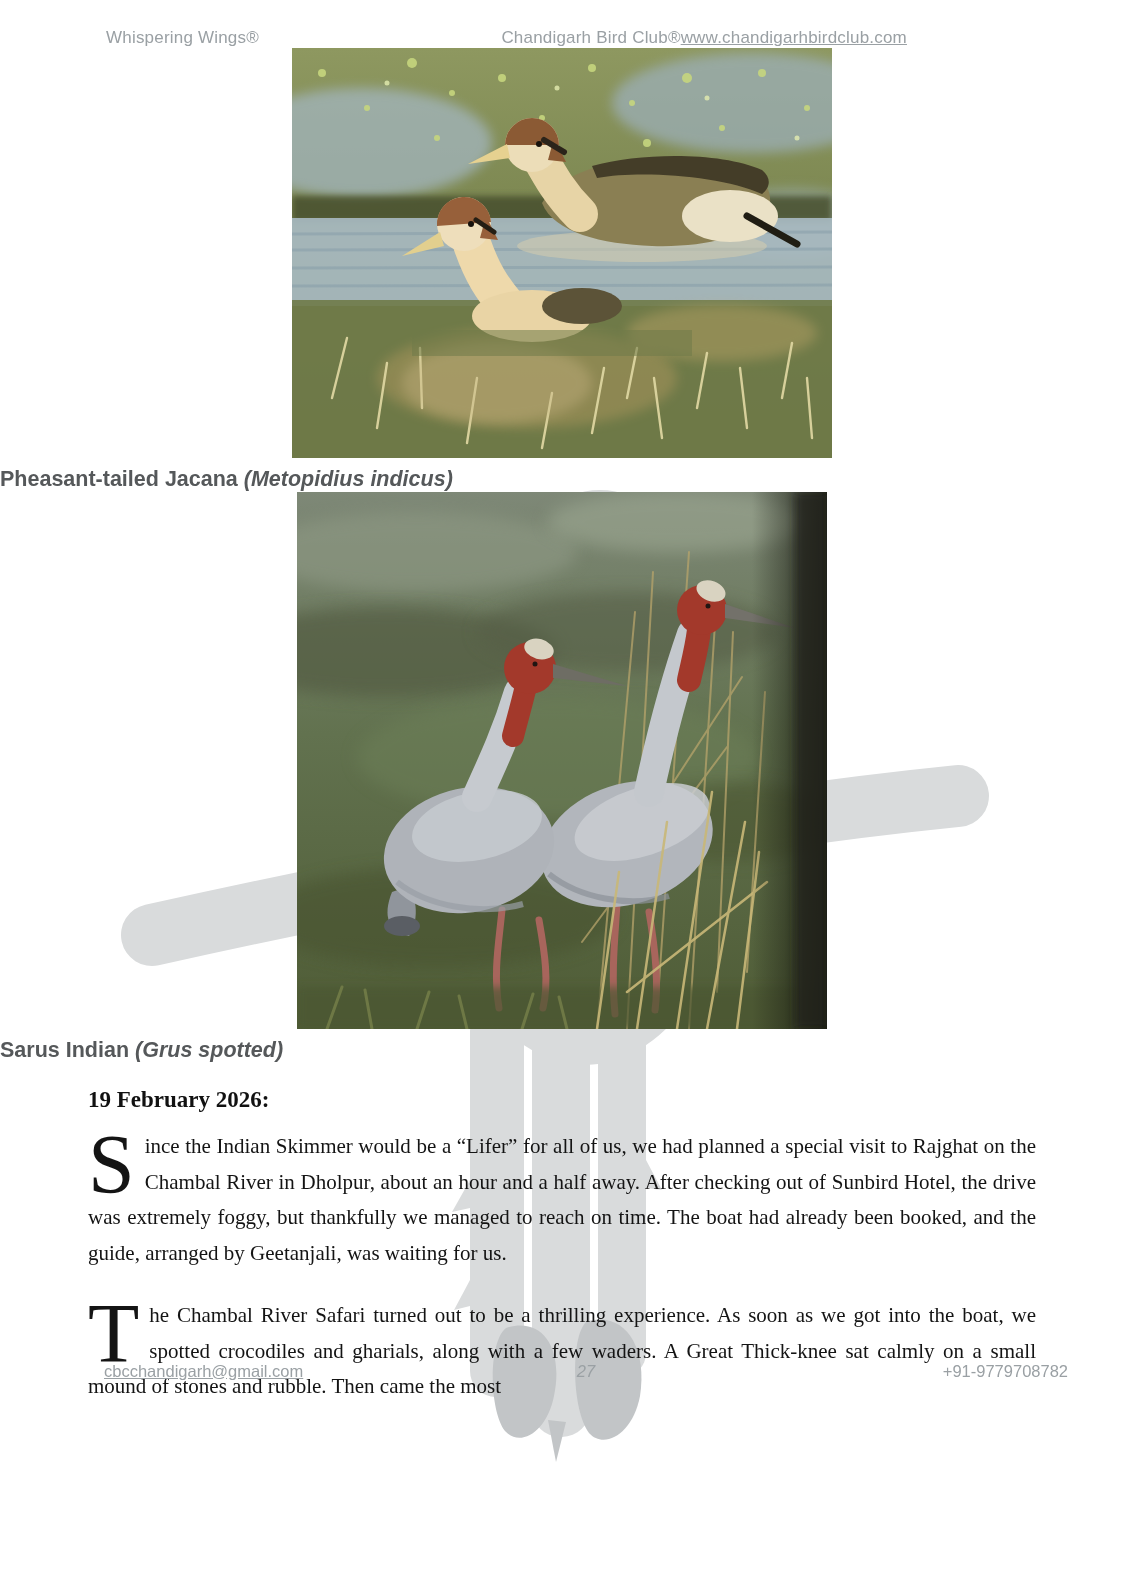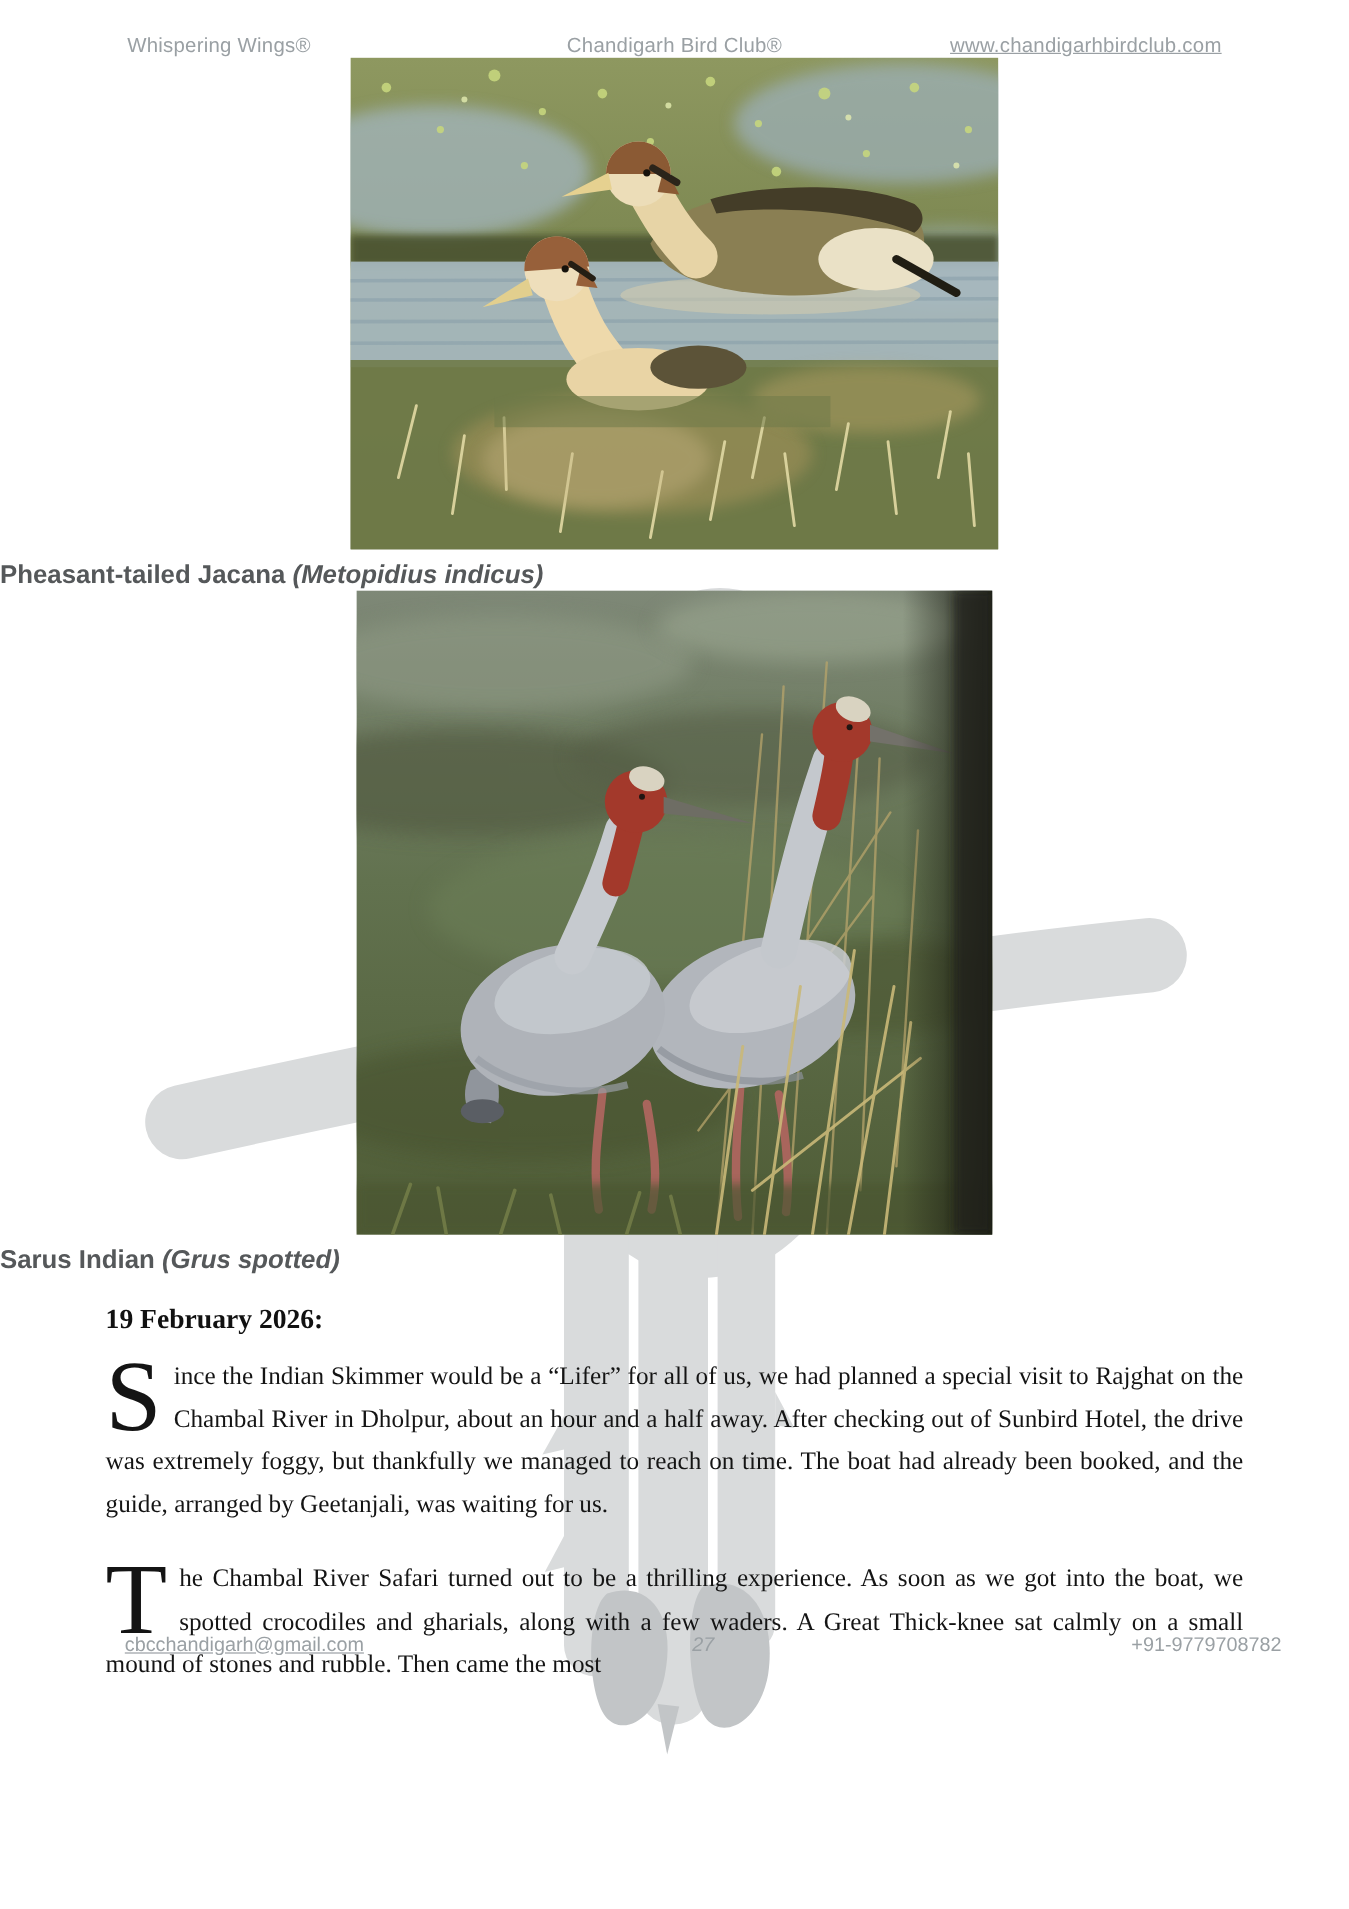--- a/index.html
+++ b/index.html
@@ -5,26 +5,26 @@
   html,body { margin:0; padding:0; background:#ffffff; }
   .page {
     position:relative; width:1124px; height:1591px; margin:0 auto;
     background:#ffffff; overflow:hidden;
     font-family:"Liberation Sans", sans-serif;
   }
   .watermark { position:absolute; top:0; left:0; z-index:0; }
   .content { position:relative; z-index:1; }
 
   .hdr {
-    display:flex; align-items:baseline; padding:28px 106px 0 106px;
+    display:flex; align-items:baseline; padding:28px 48px 0 106px;
     color:#9aa0a4; font-size:17px; letter-spacing:0.2px;
   }
   .hdr .left  { flex:1; text-align:left; }
   .hdr .mid   { flex:0 0 auto; text-align:center; }
-  .hdr .right { flex:1; text-align:right; text-decoration:underline; cursor:pointer; }
+  .hdr .right { flex:1; text-align:left; text-decoration:underline; cursor:pointer; }
 
   figure.photo { margin:0 auto; padding:0; display:block; }
   figure.photo svg { display:block; }
   .photo1 { width:540px; height:410px; margin-top:14px; }
   .photo2 { width:530px; height:537px; margin-top:36px; }
 
   .caption {
     margin:9px 0 0 0; color:#55585a;
     font-size:21.5px; font-weight:700;
   }

